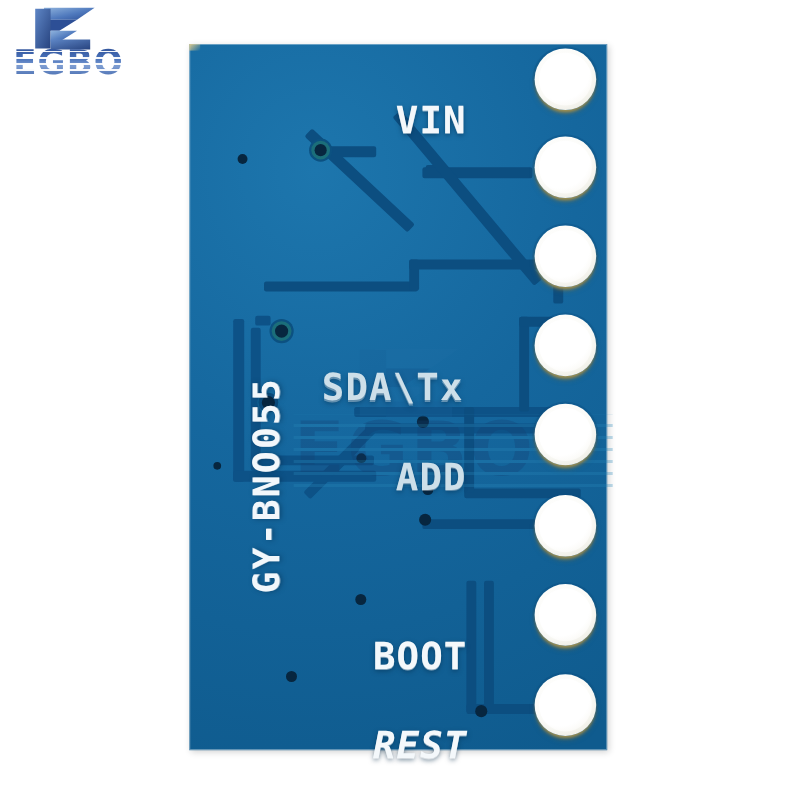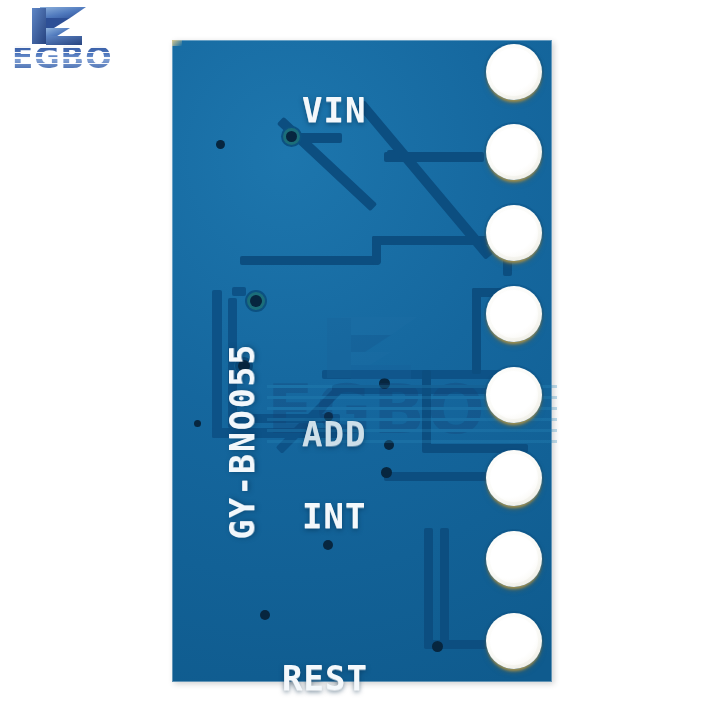--- a/index.html
+++ b/index.html
@@ -69,21 +69,21 @@
     background:radial-gradient(circle at 40% 34%, #ffffff 0%, #ffffff 62%, #f4f2ea 100%);
   }
 
   
   .silk{
     position:absolute;color:#f4f8fb;
     font-family:"DejaVu Sans Mono", monospace;
     font-weight:bold;font-size:34px;letter-spacing:1px;
     white-space:nowrap;
     text-shadow:0 1px 0 rgba(255,255,255,.5), 0 2px 5px rgba(4,40,70,.55);
-    text-align:left;
+    text-align:center;
   }
   .silk.dim{ color:#cddfe9; text-shadow:0 1px 0 rgba(255,255,255,.35), 0 2px 5px rgba(4,40,70,.5);}
   #silk-part{
     position:absolute;left:-80px;top:330px;width:300px;
     transform:rotate(-90deg);transform-origin:center center;
     color:#f2f7fb;font-family:"DejaVu Sans Mono", monospace;
     font-weight:bold;font-size:33px;letter-spacing:2px;white-space:nowrap;
     text-shadow:0 1px 0 rgba(255,255,255,.45), 0 2px 5px rgba(4,40,70,.5);
   }
 
@@ -188,23 +188,24 @@
       <polygon points="2,3 26,3 26,63 2,63" fill="#1a639a"></polygon>
       <polygon points="26,37 66,37 40,53 26,53" fill="#1f6fa6"></polygon>
       <polygon points="26,50 86,50 86,64 26,64" fill="#17619a"></polygon>
     </svg>
     <div id="wm-word">EGBO</div>
   </div>
 
   <div id="silk-part">GY-BNO055</div>
 
   <div class="silk" style="left:130px;top:50px;width:180px;">VIN</div>
+  <div class="silk dim" style="left:60px;top:293px;width:250px;">SDA\Tx</div>
   <div class="silk dim" style="left:130px;top:374px;width:180px;">ADD</div>
-  <div class="silk" style="left:130px;top:456px;width:180px;">INT</div>
-  <div class="silk" style="left:110px;top:618px;width:200px;">REST</div>
+  <div class="silk" style="left:110px;top:537px;width:200px;">BOOT</div>
+  <div class="silk" style="left:110px;top:618px;width:200px;font-style:italic;">REST</div>
 
   <div class="pad" style="left:314px;top:4px;"></div>
   <div class="pad" style="left:314px;top:84px;"></div>
   <div class="pad" style="left:314px;top:165px;"></div>
   <div class="pad" style="left:314px;top:246px;"></div>
   <div class="pad" style="left:314px;top:327px;"></div>
   <div class="pad" style="left:314px;top:410px;"></div>
   <div class="pad" style="left:314px;top:491px;"></div>
   <div class="pad" style="left:314px;top:573px;"></div>
 </div>

